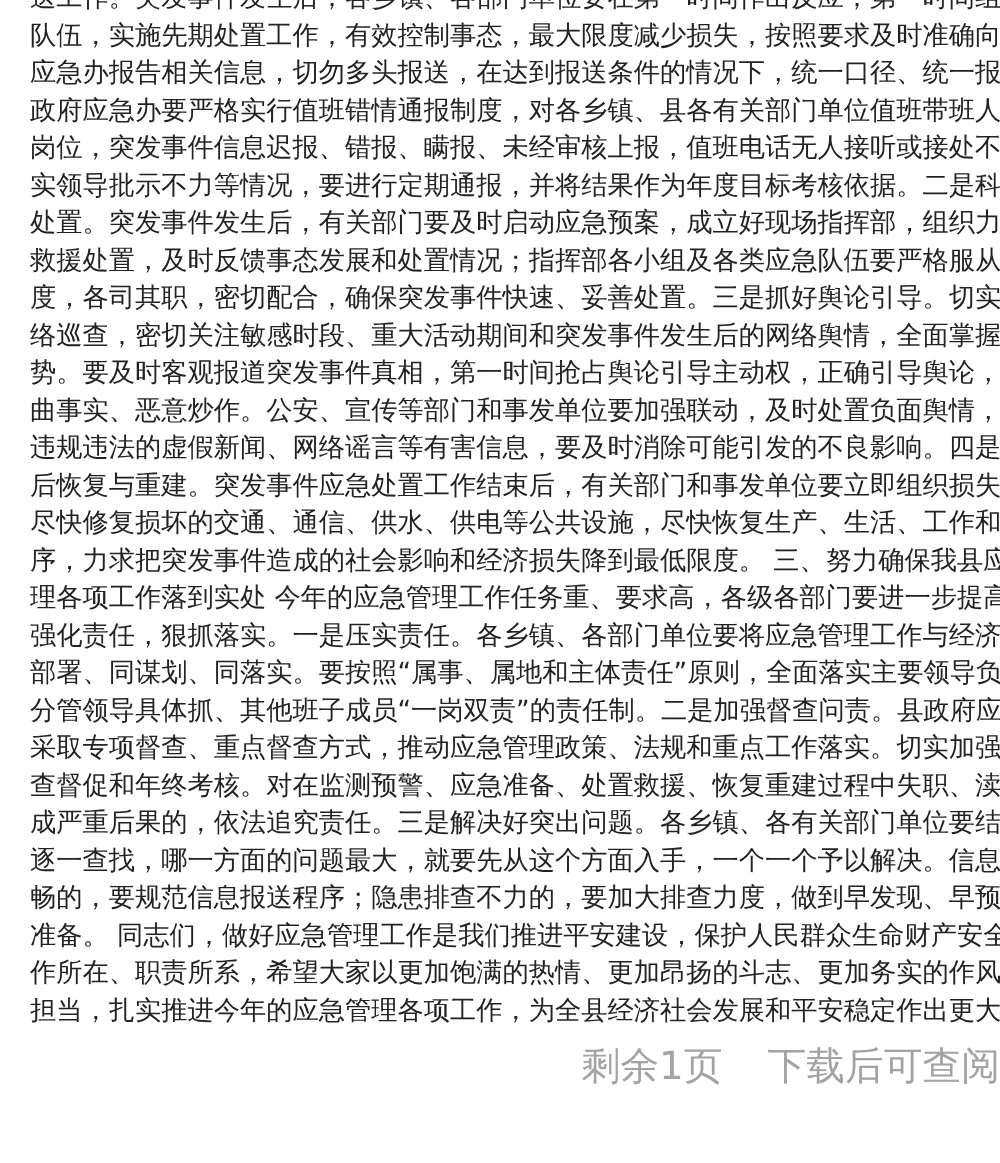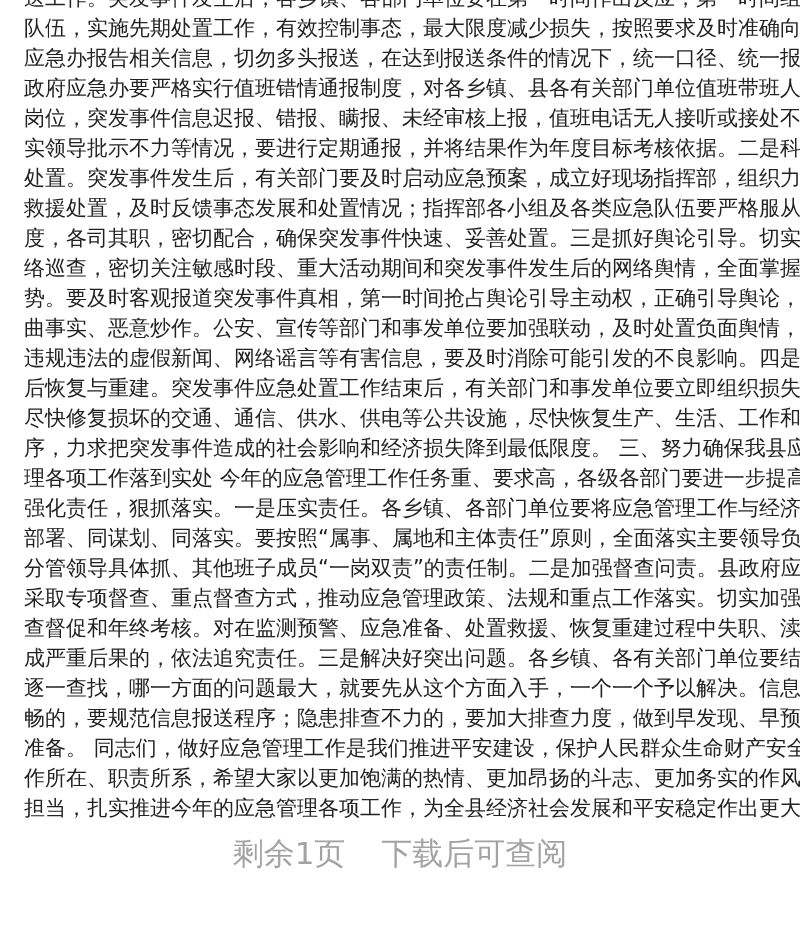--- a/index.html
+++ b/index.html
@@ -31,21 +31,21 @@
       white-space: nowrap;
       text-align: justify;
       text-align-last: justify;
       letter-spacing: 0px;
     }
     .remaining-banner {
       position: absolute;
       left: 0;
       top: 828px;
       width: 800px;
-      text-align: center;
+      text-align: right;
       font-size: 31px;
       color: #a3a3a3;
       line-height: 50px;
     }
     .remaining-banner span {
       display: inline-block;
     }
     .gap {
       display: inline-block;
       width: 36px;

